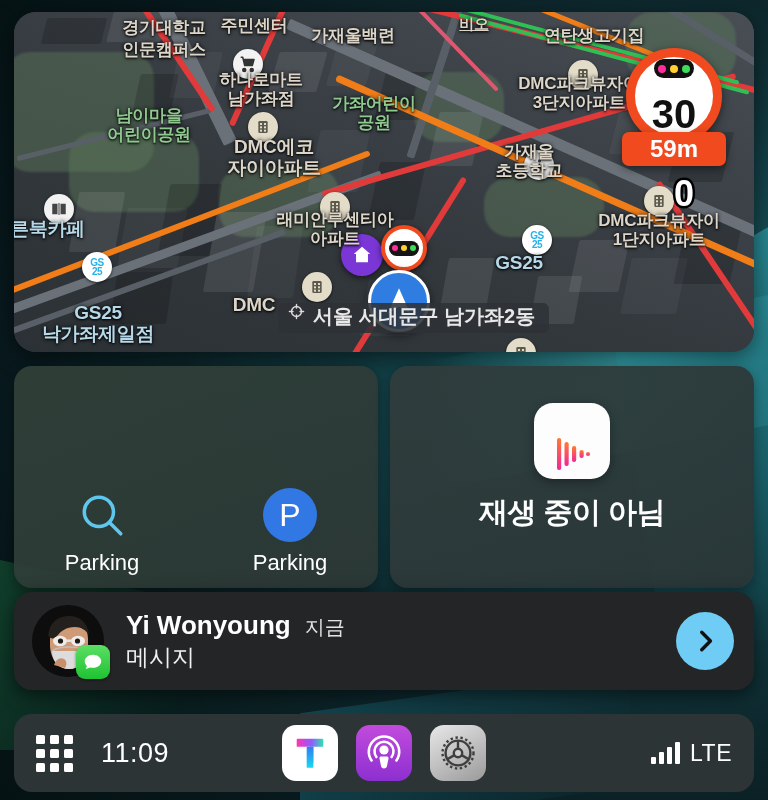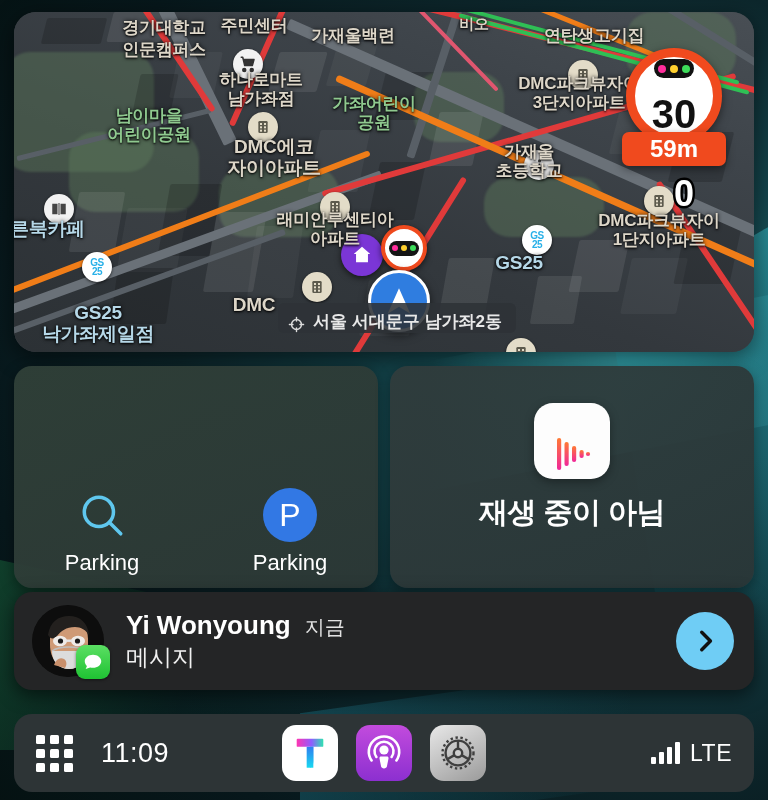--- a/index.html
+++ b/index.html
@@ -167,22 +167,22 @@
     paint-order: stroke fill;
     line-height: 1;
   }
 
   
   #address-pill {
     position: absolute; left: 264px; top: 291px;
     height: 30px; padding: 0 14px 0 10px;
     background: rgba(45,50,55,0.88);
     border-radius: 6px;
-    display: flex; align-items: flex-end; gap: 8px;
-    color: #e8e8e8; font-size: 17px; font-weight: 600;
+    display: flex; align-items: flex-start; gap: 8px;
+    color: #e8e8e8; font-size: 20px; font-weight: 600;
   }
 
   
   .tile {
     position: absolute;
     background: rgba(46,57,56,0.93);
     border-radius: 18px;
     box-shadow: 0 4px 14px rgba(0,0,0,0.4);
     overflow: hidden;
   }
@@ -459,21 +459,21 @@
     <div class="nav-arrow" style="left:354px; top:258px;">
       <svg width="34" height="34" viewBox="0 0 24 24">
           <path d="M12 3 L20 21 L12 16 L4 21 z" fill="#fff"></path>
         </svg>
     </div>
 
     <div class="poi" style="left:60px; top:6px;  width:180px;">경기대학교</div>
     <div class="poi" style="left:60px; top:28px; width:180px;">인문캠퍼스</div>
     <div class="poi" style="left:180px; top:4px; width:120px;">주민센터</div>
     <div class="poi" style="left:264px; top:14px; width:150px;">가재울백련</div>
-    <div class="poi sm" style="left:430px; top:4px; width:60px;">비오</div>
+    <div class="poi sm" style="left:430px; top:4px; width:60px;text-decoration:underline;">비오</div>
     <div class="poi" style="left:490px; top:14px; width:180px;">연탄생고기집</div>
     <div class="poi" style="left:162px; top:58px; width:170px;">하나로마트
 남가좌점</div>
     <div class="poi green" style="left:300px; top:82px; width:120px;">가좌어린이
 공원</div>
     <div class="poi" style="left:460px; top:62px; width:210px;">DMC파크뷰자이
 3단지아파트</div>
     <div class="poi lg" style="left:170px; top:124px; width:180px;">DMC에코
 자이아파트</div>
     <div class="poi green" style="left:60px; top:94px; width:150px;">남이마을

